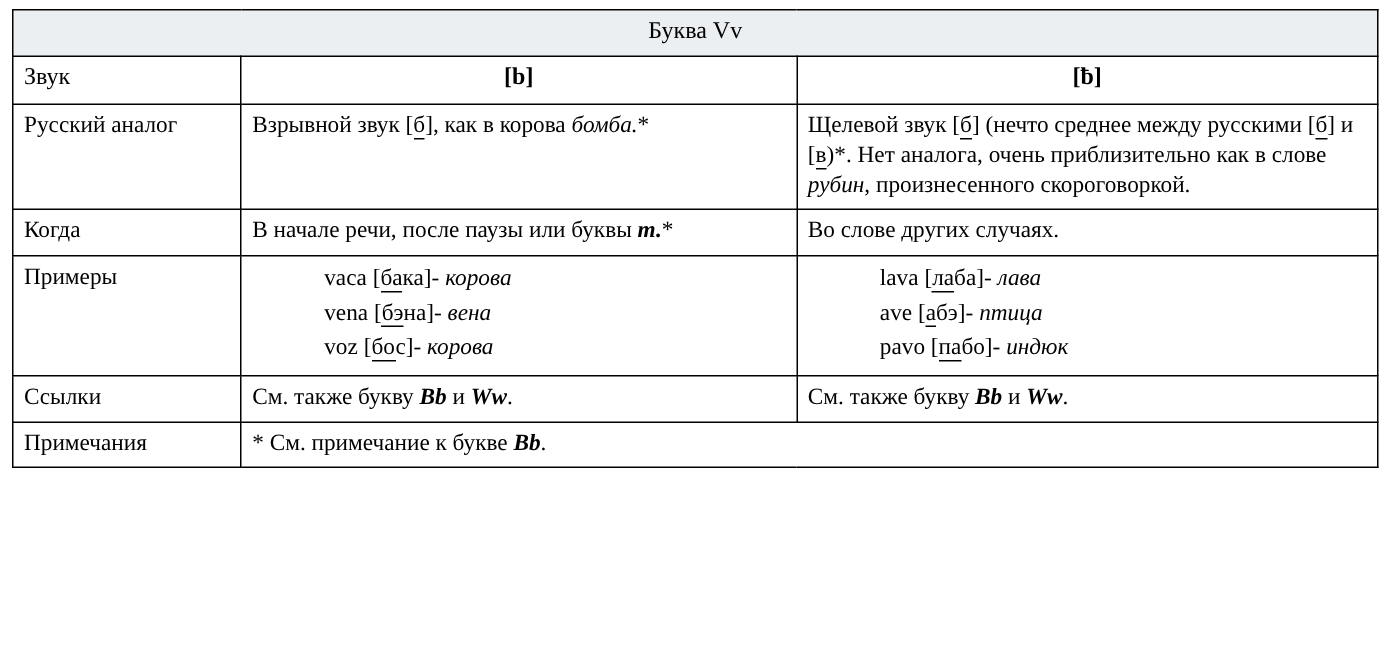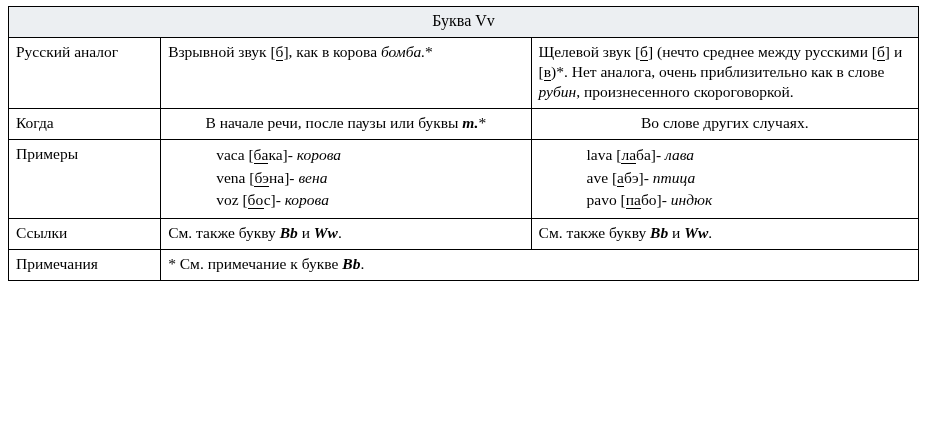--- a/index.html
+++ b/index.html
@@ -52,21 +52,21 @@
     text-align: center;
     font-weight: bold;
   }
   .label-cell {
     vertical-align: top;
   }
   .label-mid {
     vertical-align: middle;
   }
   .center {
-    text-align: center;
+    text-align: left;
     margin-top: 15px;
   }
   i { font-style: italic; }
   b { font-weight: bold; }
   .u {
     border-bottom: 1px solid #000000;
     padding-bottom: 0px;
   }
   .squiggle {
     text-decoration-style: wavy;
@@ -91,20 +91,25 @@
     <colgroup>
       <col class="col-label">
       <col class="col-mid">
       <col class="col-right">
     </colgroup>
     <tbody>
       <tr>
         <td class="title-cell" colspan="3">Буква Vv</td>
       </tr>
 
+      <tr>
+        <td class="hdr-cell label-cell">Звук</td>
+        <td class="hdr-cell hdr-center">[b]</td>
+        <td class="hdr-cell hdr-center">[ƀ]</td>
+      </tr>
 
       <tr>
         <td class="label-cell">Русский аналог</td>
         <td>
           <span>Взрывной звук [</span><span class="u">б</span><span>], как в корова </span><i>бомба.</i><span>*</span>
         </td>
         <td>
           <span>Щелевой звук [</span><span class="u">б</span><span>] (нечто среднее между русскими [</span><span class="u">б</span><span>] и [</span><span class="u">в</span><span>)*. Нет </span><span class="squiggle">аналога</span><span>, очень приблизительно как в слове </span><i>рубин</i><span>, произнесенного скороговоркой.</span>
         </td>
       </tr>

